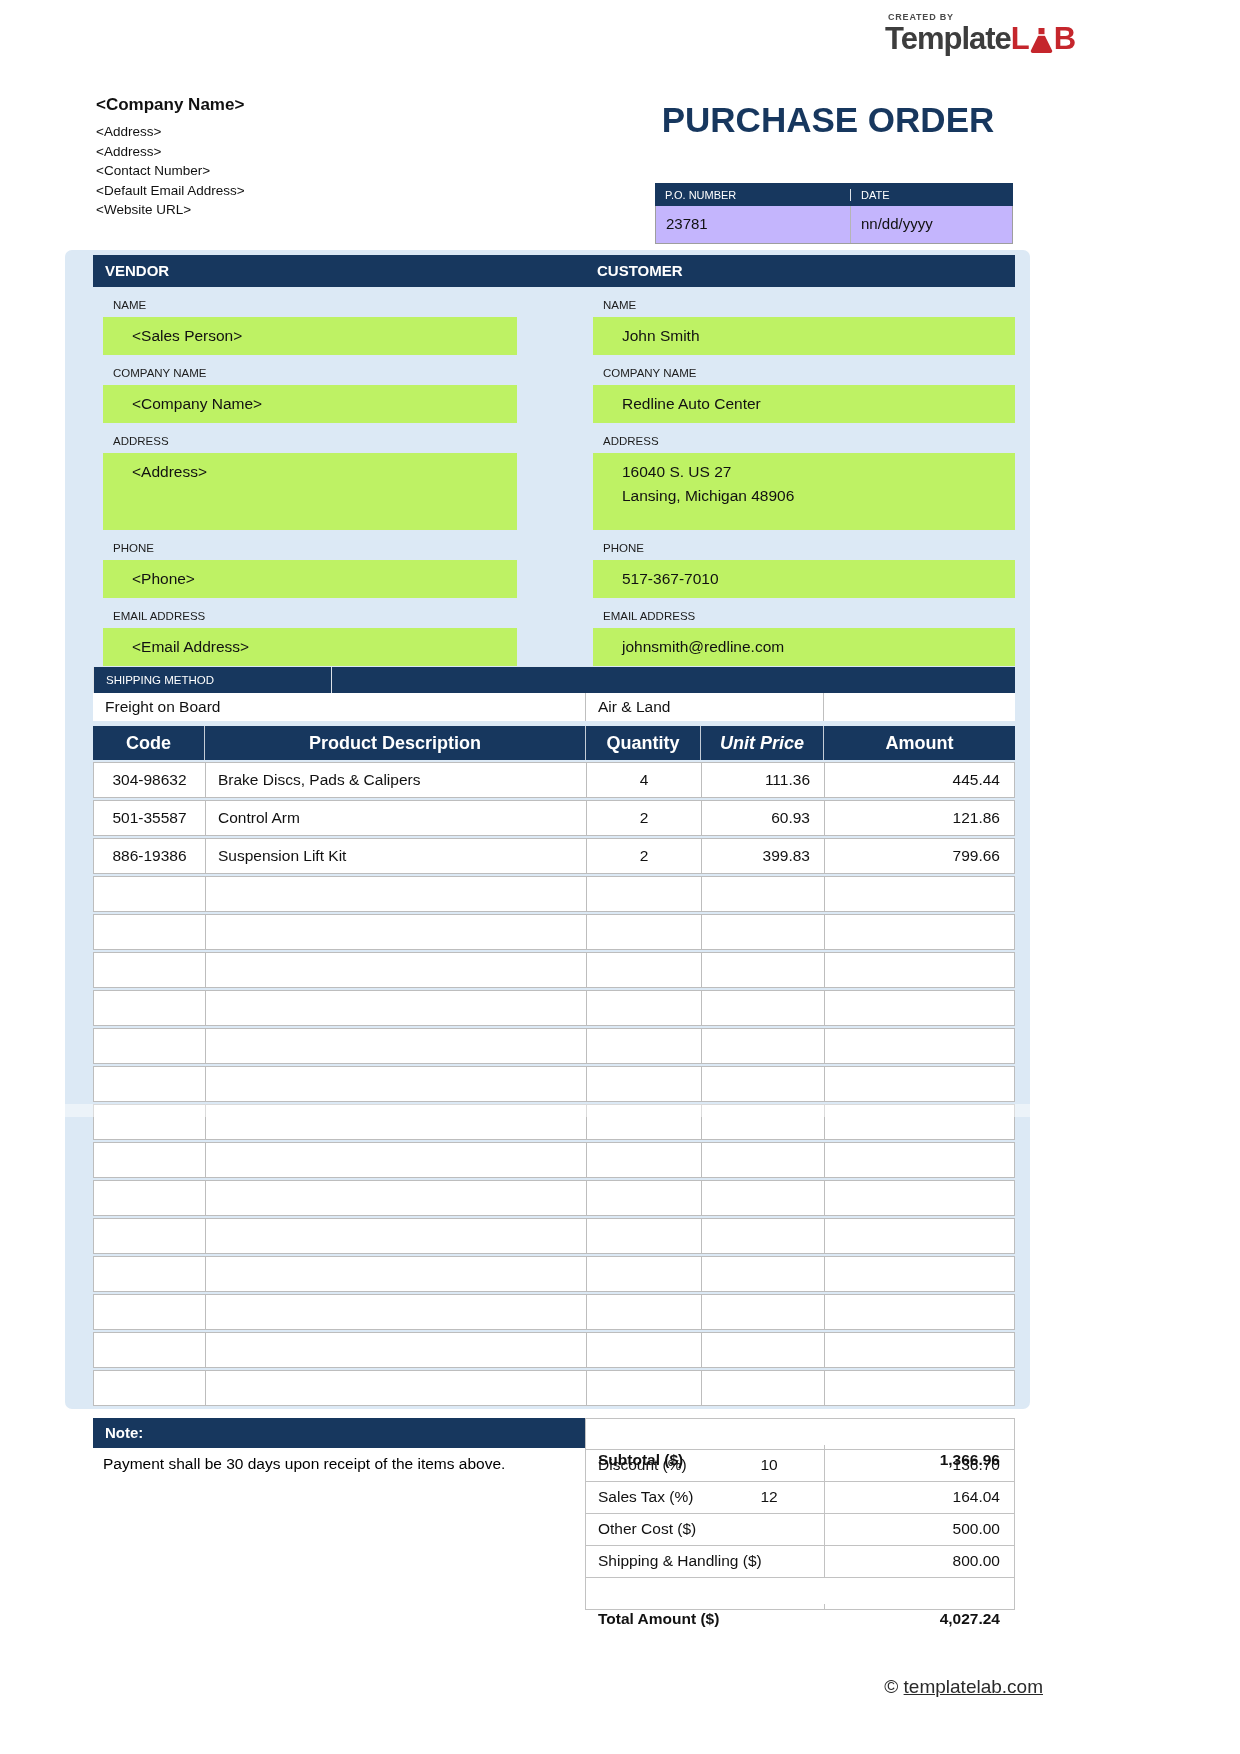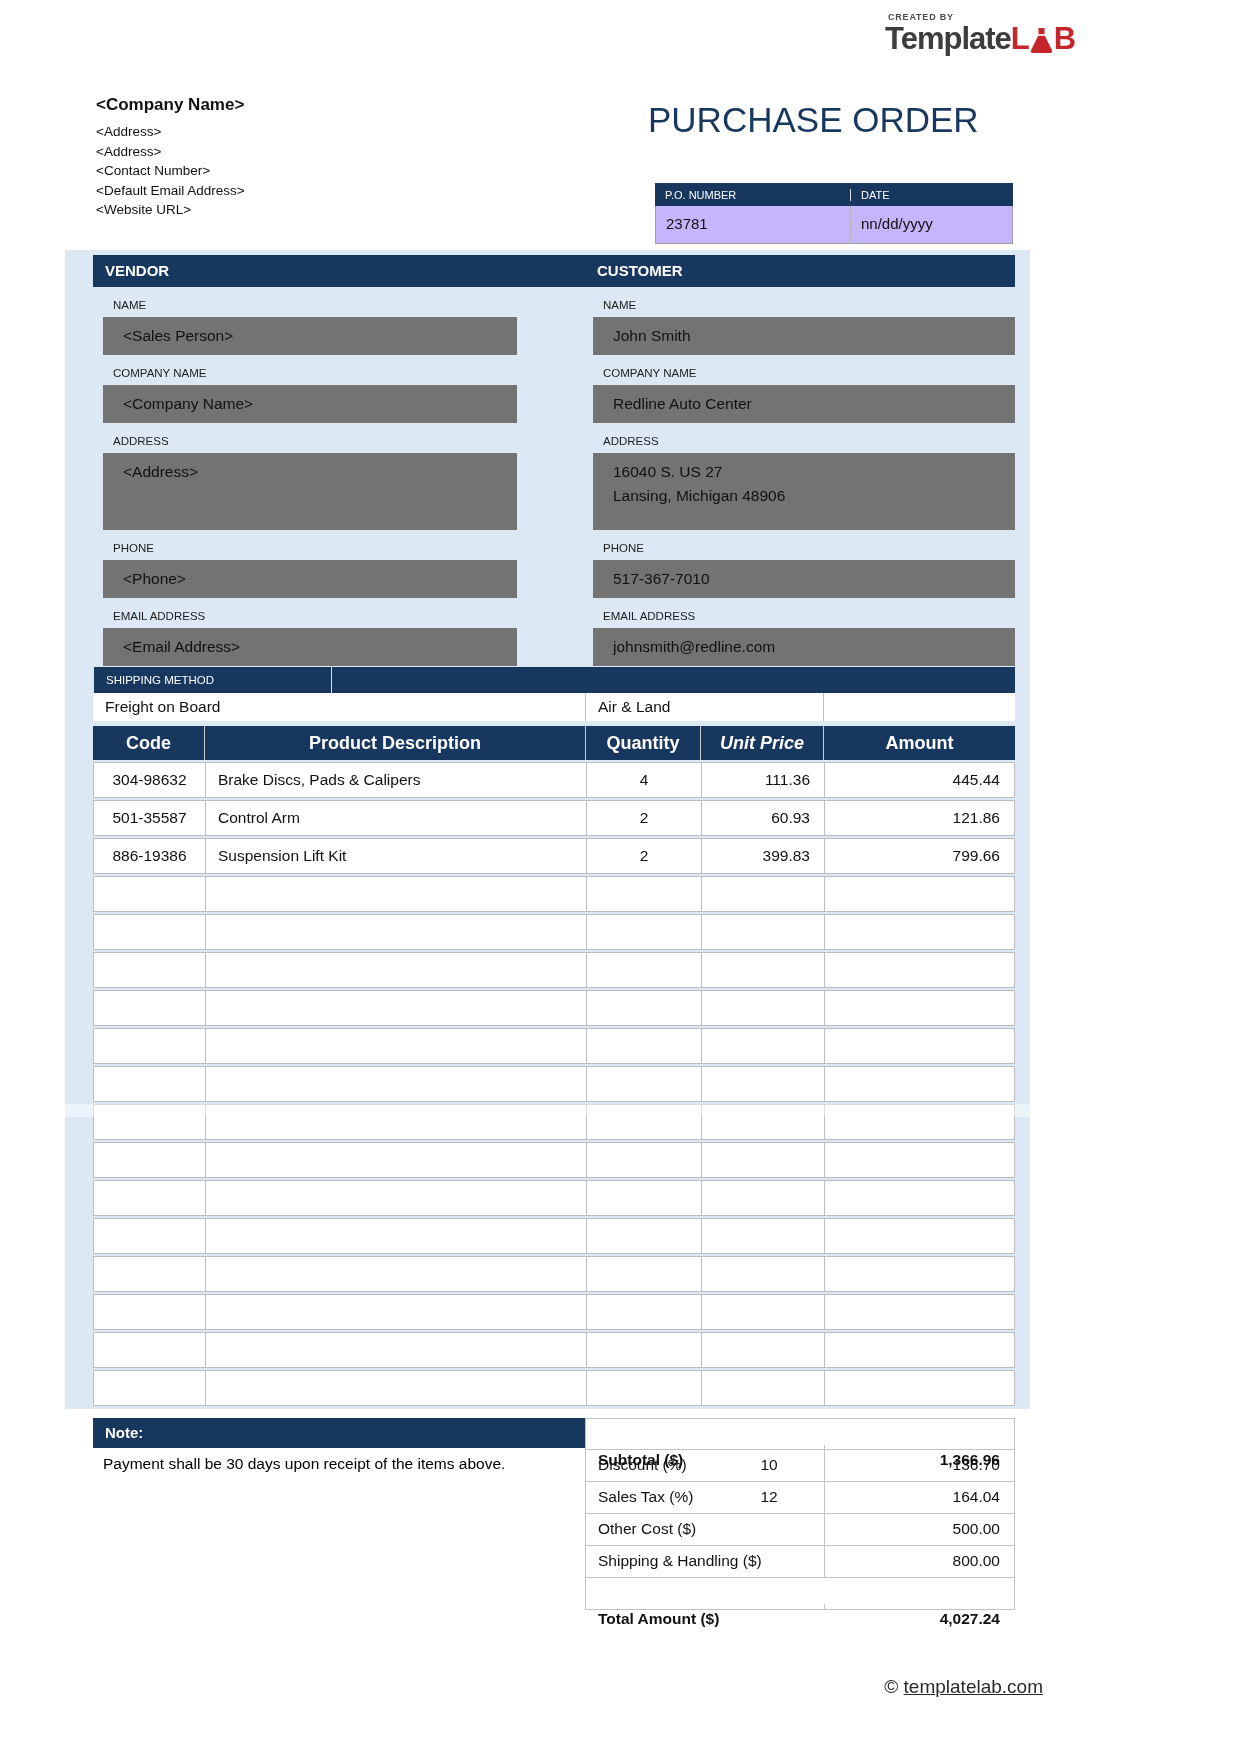--- a/index.html
+++ b/index.html
@@ -13,43 +13,43 @@
   .brand-template{color:#3d3d3d;}
   .brand-lab{color:#c5262c;display:inline-flex;align-items:flex-end;}
   .flask{margin:0 1px 1px 1px;}
 
   
   .company{position:absolute;left:96px;top:95px;width:330px;}
   .company .cname{font-size:17px;font-weight:700;margin:0 0 7px 0;}
   .company .cline{font-size:13.5px;line-height:19.5px;}
 
   
-  .po-title{position:absolute;left:648px;top:100px;width:360px;font-size:35px;font-weight:400;
-            color:#17375e;white-space:nowrap;}
+  .po-title{position:absolute;left:648px;top:100px;width:360px;font-size:35px;font-weight:700;
+            color:#17375e;white-space:nowrap;text-align:center;}
   .po-meta{position:absolute;left:655px;top:183px;width:358px;}
   .po-meta .hdr{display:flex;height:23px;background:#17375e;color:#fff;font-size:11px;align-items:center;}
   .po-meta .hdr .h1{width:195px;padding-left:10px;box-sizing:border-box;}
   .po-meta .hdr .h2{flex:1;padding-left:10px;border-left:1px solid rgba(255,255,255,.85);box-sizing:border-box;}
   .po-meta .vals{display:flex;height:38px;background:#c4b5fd;border:1px solid #9e9e9e;border-top:none;box-sizing:border-box;}
   .po-meta .vals .v1{width:195px;padding-left:10px;border-right:1px solid #b5b5b5;font-size:15px;line-height:36px;box-sizing:border-box;}
   .po-meta .vals .v2{flex:1;padding-left:10px;font-size:15px;line-height:36px;box-sizing:border-box;}
 
   
-  .panel{position:absolute;left:65px;top:250px;width:965px;height:1159px;background:#dce9f5;}
+  .panel{position:absolute;left:65px;top:250px;width:965px;height:1159px;background:#dce9f5;border-radius:7px;}
 
   .vc-bar{position:absolute;left:28px;top:5px;width:922px;height:32px;background:#17375e;display:flex;}
   .vc-bar .half1{width:492px;box-sizing:border-box;padding-left:12px;color:#fff;font-size:15px;font-weight:700;line-height:32px;}
   .vc-bar .half2{flex:1;box-sizing:border-box;padding-left:12px;color:#fff;font-size:15px;font-weight:700;line-height:32px;}
 
   .col{position:absolute;top:40px;}
   .col-vendor{left:38px;width:414px;}
   .col-customer{left:528px;width:422px;}
   .f-label{font-size:11.5px;color:#1c1c1c;padding-left:10px;margin:11px 0 5px 0;line-height:14px;}
   .f-label.first{margin-top:8px;}
-  .f-box{background:#737373;height:38px;font-size:15.5px;line-height:38px;padding:0 20px;box-sizing:border-box;
+  .f-box{background:#bef264;height:38px;font-size:15.5px;line-height:38px;padding:0 29px;box-sizing:border-box;
          white-space:nowrap;overflow:hidden;}
   .f-box.tall{height:77px;line-height:24px;padding-top:7px;}
 
   
   .shipping{position:absolute;left:28px;top:417px;width:922px;}
   .shipping .shdr{display:flex;height:26px;background:#17375e;}
   .shipping .shdr div{color:#fff;font-size:11.5px;line-height:26px;padding-left:12px;box-sizing:border-box;}
   .shipping .shdr .s1{width:492px;}
   .shipping .shdr .s2{width:238px;border-left:1px solid rgba(255,255,255,.85);}
   .shipping .shdr .s3{flex:1;border-left:1px solid rgba(255,255,255,.85);}

